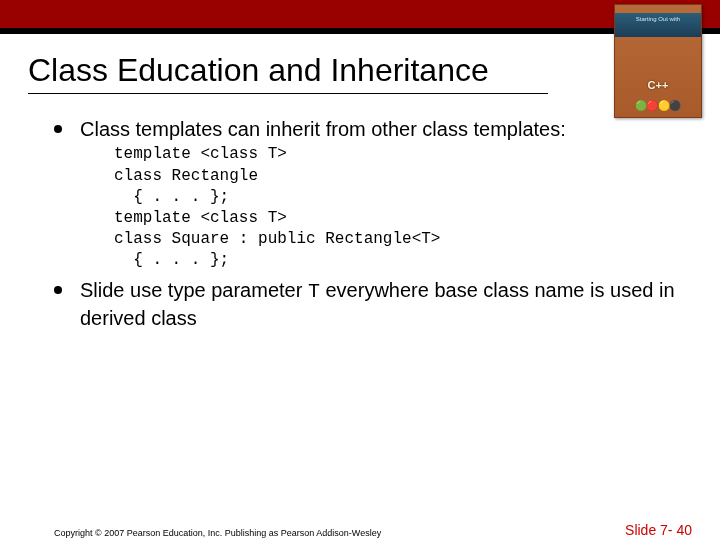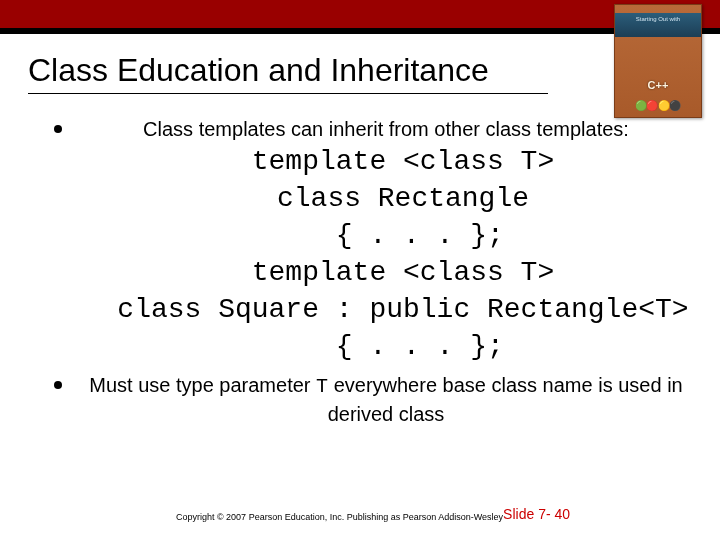--- a/index.html
+++ b/index.html
@@ -86,49 +86,48 @@
   }
   ul.bullets {
     list-style: none;
     padding: 0;
     margin: 0;
   }
   ul.bullets > li {
     position: relative;
     padding-left: 26px;
     margin-bottom: 6px;
-    text-align: center;
   }
   ul.bullets > li::before {
     content: "";
     position: absolute;
     left: 0;
     top: 9px;
     width: 8px;
     height: 8px;
     background: #000;
     border-radius: 50%;
   }
   .codeblock {
     font-family: "Courier New", Courier, monospace;
-    font-size: 28px;
+    font-size: 16px;
     line-height: 1.32;
     white-space: pre;
     margin-left: 34px;
     margin-top: 2px;
     margin-bottom: 2px;
   }
   .mono { font-family: "Courier New", Courier, monospace; }
   .footer {
     position: absolute;
-    bottom: 18px;
+    bottom: 2px;
     left: 54px;
     right: 28px;
     display: flex;
-    justify-content: center;
+    justify-content: space-between;
     align-items: flex-end;
   }
   .copyright {
     font-size: 9px;
     color: #000;
   }
   .slidenum {
     font-size: 14px;
     color: #cc0000;
     font-weight: normal;
@@ -156,21 +155,21 @@
     <li>
       <span>Class templates can inherit from other class templates:</span>
       <div class="codeblock">template &lt;class T&gt;
 class Rectangle
   { . . . };
 template &lt;class T&gt;
 class Square : public Rectangle&lt;T&gt;
   { . . . };</div>
     </li>
     <li>
-      <span>Must use type parameter </span><span class="mono">T</span><span> everywhere base class name is used in derived class</span>
+      <span>Slide use type parameter </span><span class="mono">T</span><span> everywhere base class name is used in derived class</span>
     </li>
   </ul>
 </div>
 
 <div class="footer">
   <div class="copyright">Copyright © 2007 Pearson Education, Inc. Publishing as Pearson Addison-Wesley</div>
   <div class="slidenum">Slide 7- 40</div>
 </div>
 
 </body></html>

